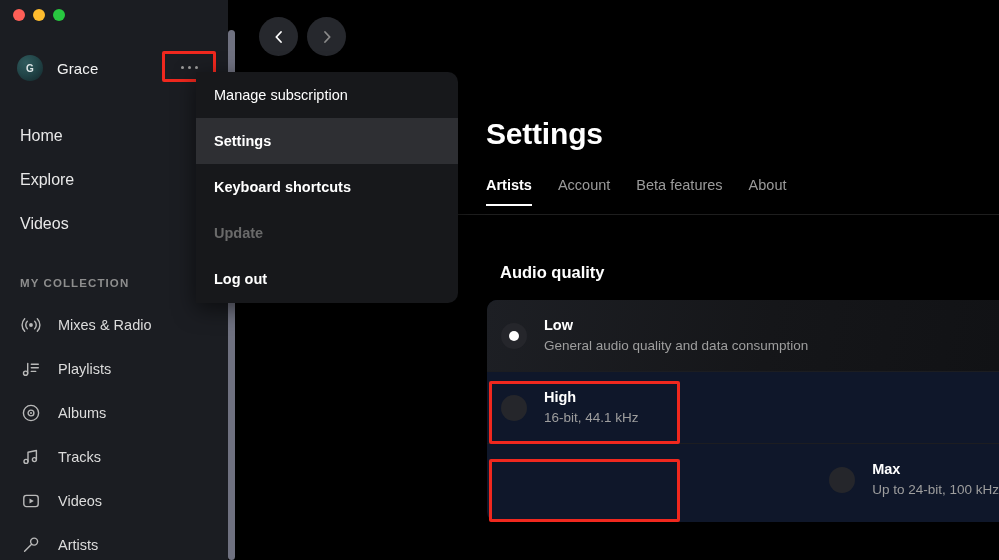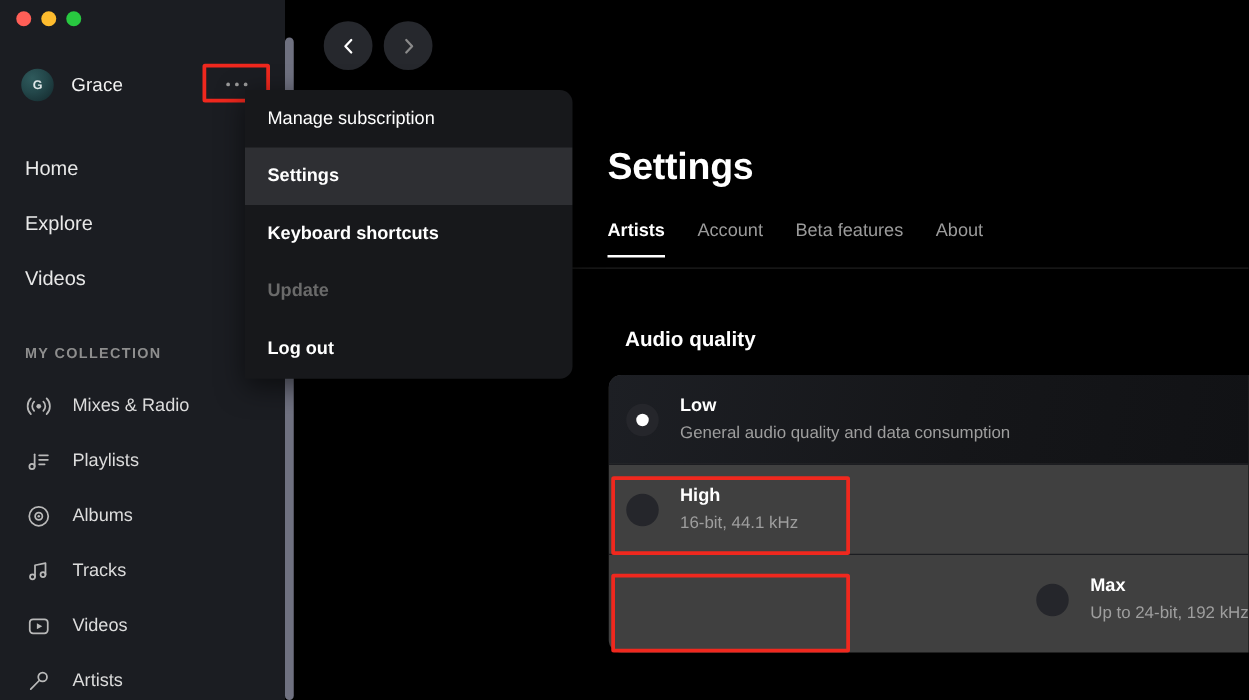--- a/index.html
+++ b/index.html
@@ -119,21 +119,21 @@
   }
 
   #section-title {
     position: absolute; left: 500px; top: 263px;
     color: #fff; font-size: 16.5px; font-weight: bold;
   }
 
   #quality-card {
     position: absolute; left: 487px; top: 300px;
     width: 512px; height: 222px;
-    background: #404040;
+    background: #0f172a;
     border-top-left-radius: 10px;
     border-bottom-left-radius: 10px;
     overflow: hidden;
   }
   .q-row {
     position: relative; height: 72px;
     display: flex; align-items: center;
     border-bottom: 1px solid #1c1d21;
   }
   .q-row:last-child { border-bottom: none; justify-content: flex-end; }
@@ -291,21 +291,21 @@
       <span class="q-text">
         <span class="q-label">High</span>
         <span class="q-sub" style="display:block">16-bit, 44.1 kHz</span>
       </span>
     </div>
 
     <div class="q-row">
       <span class="radio"></span>
       <span class="q-text">
         <span class="q-label">Max</span>
-        <span class="q-sub" style="display:block">Up to 24-bit, 192 kHz</span>
+        <span class="q-sub" style="display:block">Up to 24-bit, 100 kHz</span>
       </span>
     </div>
   </div>
 
   <div class="red-box" style="left:489px; top:381px; width:191px; height:63px;"></div>
   <div class="red-box" style="left:489px; top:459px; width:191px; height:63px;"></div>
 
   <div id="navarrows">
     <div class="navbtn">
       <svg width="14" height="14" viewBox="0 0 14 14" fill="none" stroke="#ffffff" stroke-width="1.8" stroke-linecap="round" stroke-linejoin="round">

